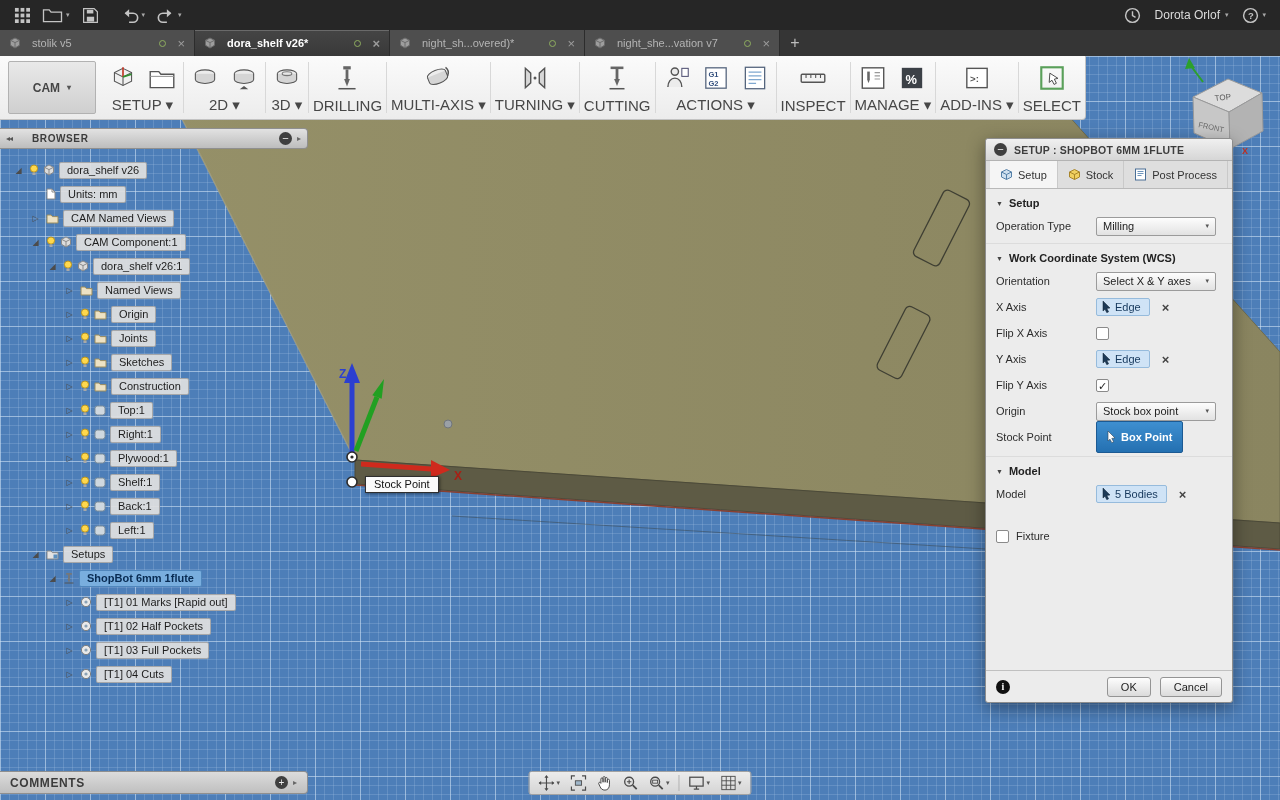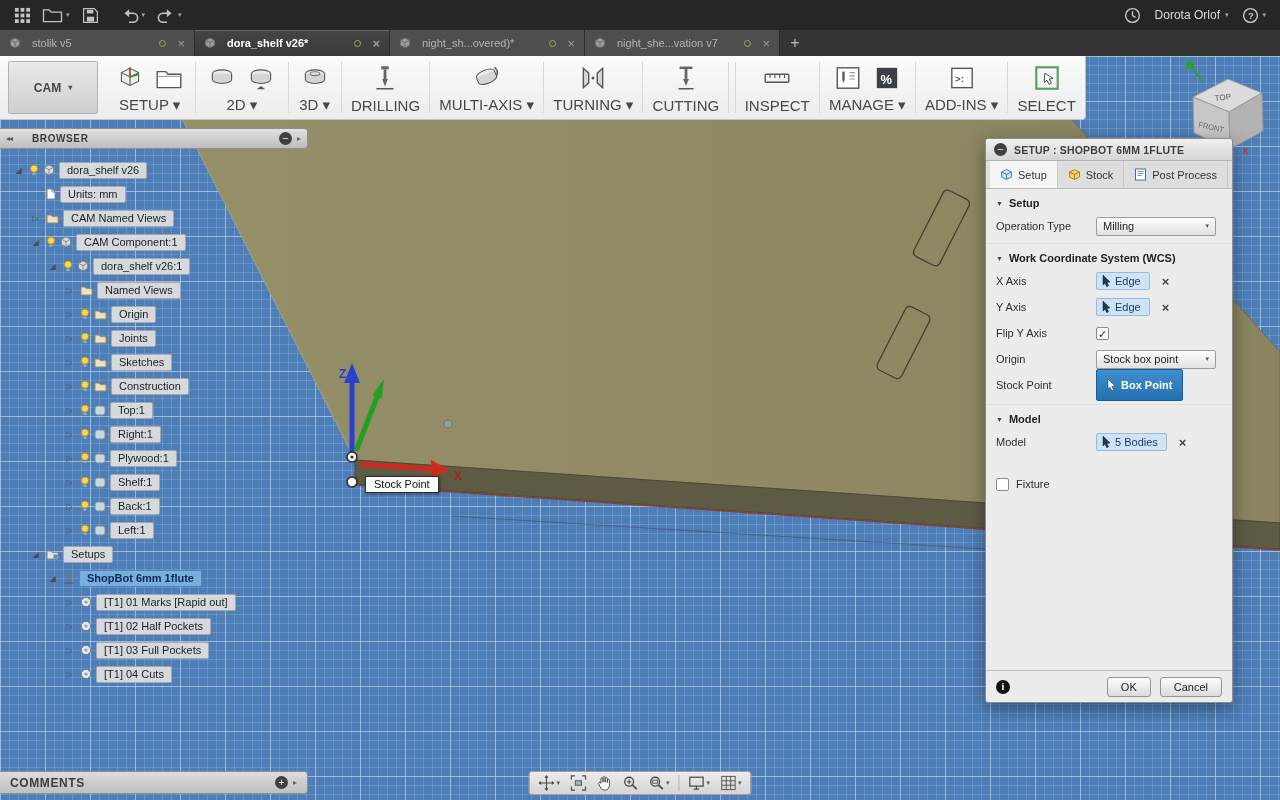--- a/index.html
+++ b/index.html
@@ -257,20 +257,45 @@
                 <path d="M8 4.5h12" stroke="#666" stroke-width="2.4"></path>
                 <rect x="12.7" y="4.5" width="2.6" height="10.5" fill="#666"></rect>
                 <path d="M11.3 15h5.4L14 21.5z" fill="#666"></path>
                 <path d="M7 24h14" stroke="#555" stroke-width="1.4"></path>
               </svg>
             </div>
           </div>
           <div class="ribbon-label">CUTTING</div>
         </div>
         <div class="ribbon-sep"></div>
+        <div class="ribbon-group">
+          <div class="ribbon-icons">
+            <div class="ribbon-btn">
+              <svg viewBox="0 0 28 28" width="30" height="30" xmlns="http://www.w3.org/2000/svg">
+                <circle cx="12" cy="8" r="3.4" fill="#ececec" stroke="#555" stroke-width="1.3"></circle>
+                <path d="M5.5 22.5c0-5 2.8-8.4 6.5-8.4s6.5 3.4 6.5 8.4" fill="#ececec" stroke="#555" stroke-width="1.3"></path>
+                <rect x="18.5" y="5" width="6" height="7.5" fill="#fff" stroke="#557"></rect>
+              </svg>
+            </div>
+            <div class="ribbon-btn">
+              <svg viewBox="0 0 28 28" width="30" height="30" xmlns="http://www.w3.org/2000/svg">
+                <rect x="4.5" y="4.5" width="19" height="19" fill="#fff" stroke="#55657d" stroke-width="1.2"></rect>
+                <text x="7" y="13" font-size="7" font-weight="bold" fill="#334f7d">G1</text>
+                <text x="7" y="21.5" font-size="7" font-weight="bold" fill="#334f7d">G2</text>
+              </svg>
+            </div>
+            <div class="ribbon-btn">
+              <svg viewBox="0 0 28 28" width="30" height="30" xmlns="http://www.w3.org/2000/svg">
+                <rect x="5" y="4" width="18" height="20" fill="#fff" stroke="#55657d" stroke-width="1.2"></rect>
+                <path d="M8 8.5h12M8 12h12M8 15.5h12M8 19h7" stroke="#7fa8d0" stroke-width="1.3"></path>
+              </svg>
+            </div>
+          </div>
+          <div class="ribbon-label">ACTIONS ▾</div>
+        </div>
         <div class="ribbon-sep"></div>
         <div class="ribbon-group">
           <div class="ribbon-icons">
             <div class="ribbon-btn">
               <svg viewBox="0 0 28 28" width="30" height="30" xmlns="http://www.w3.org/2000/svg">
                 <rect x="3" y="10.5" width="22" height="7.5" rx="1" fill="#f3f3f3" stroke="#555" stroke-width="1.3"></rect>
                 <path d="M7.5 10.5v3.4M12 10.5v3.4M16.5 10.5v3.4M21 10.5v3.4" stroke="#555"></path>
               </svg>
             </div>
           </div>
@@ -793,30 +818,41 @@
         <div class="dselect">
             <span>Milling</span>
             <span class="caret">▾</span>
           </div>
       </div>
       <div class="section-h" style="border-top:1px solid #dcdcdc;margin-top:4px;">
           <span class="tri">▼</span>
           <span>Work Coordinate System (WCS)</span>
         </div>
       <div class="drow">
+        <span class="dlabel">Orientation</span>
+        <div class="dselect">
+            <span>Select X &amp; Y axes</span>
+            <span class="caret">▾</span>
+          </div>
+      </div>
+      <div class="drow">
         <span class="dlabel">X Axis</span>
         <span class="chip">
             <span class="ic">
               <svg viewBox="0 0 9 12" width="9" height="12" xmlns="http://www.w3.org/2000/svg">
                 <path d="M1 0l7 7-3.2.4 1.8 3.4-1.8.9-1.8-3.5L1 10z" fill="#1d3a57" stroke="#0e2032" stroke-width=".5"></path>
               </svg>
             </span>
             <span>Edge</span>
           </span>
         <span class="remove-x">×</span>
+      </div>
+      <div class="drow">
+        <span class="dlabel">Flip X Axis</span>
+        <span class="dcheck"></span>
       </div>
       <div class="drow">
         <span class="dlabel">Y Axis</span>
         <span class="chip">
             <span class="ic">
               <svg viewBox="0 0 9 12" width="9" height="12" xmlns="http://www.w3.org/2000/svg">
                 <path d="M1 0l7 7-3.2.4 1.8 3.4-1.8.9-1.8-3.5L1 10z" fill="#1d3a57" stroke="#0e2032" stroke-width=".5"></path>
               </svg>
             </span>
             <span>Edge</span>

